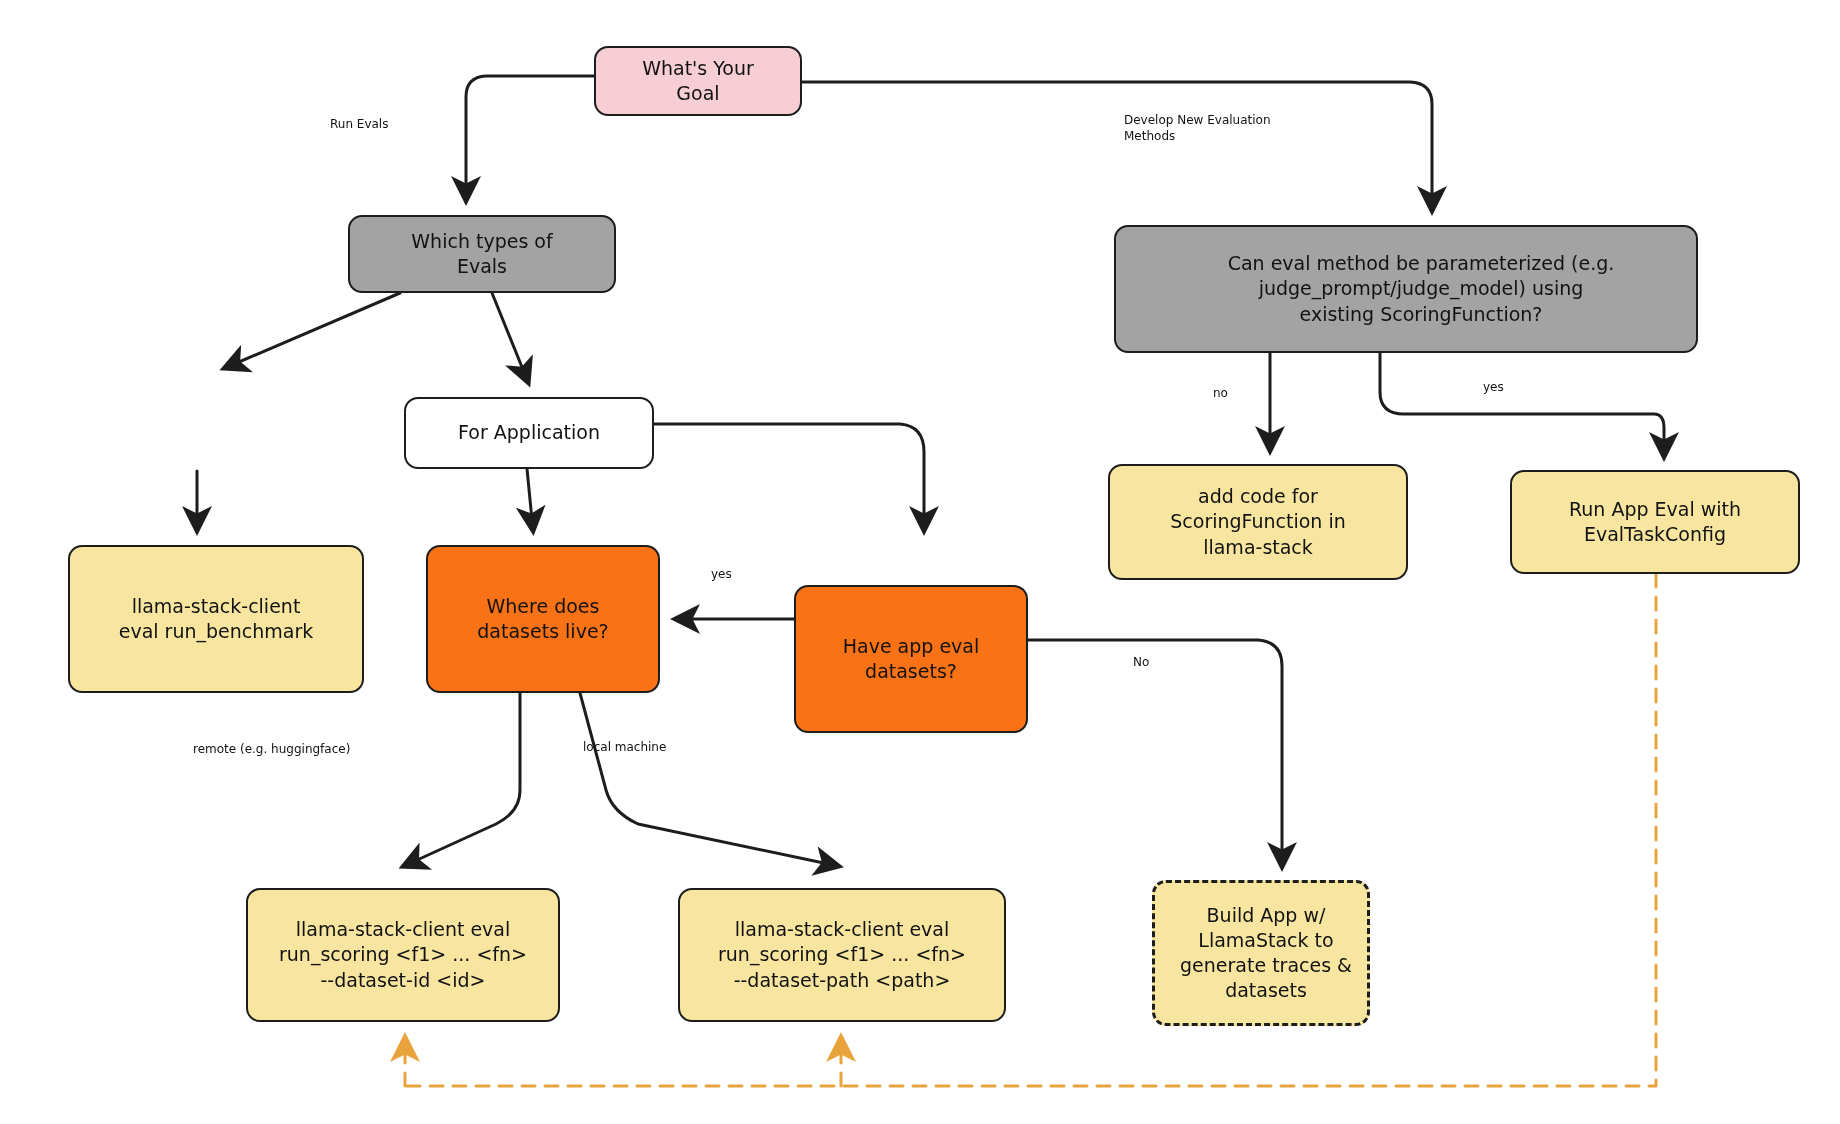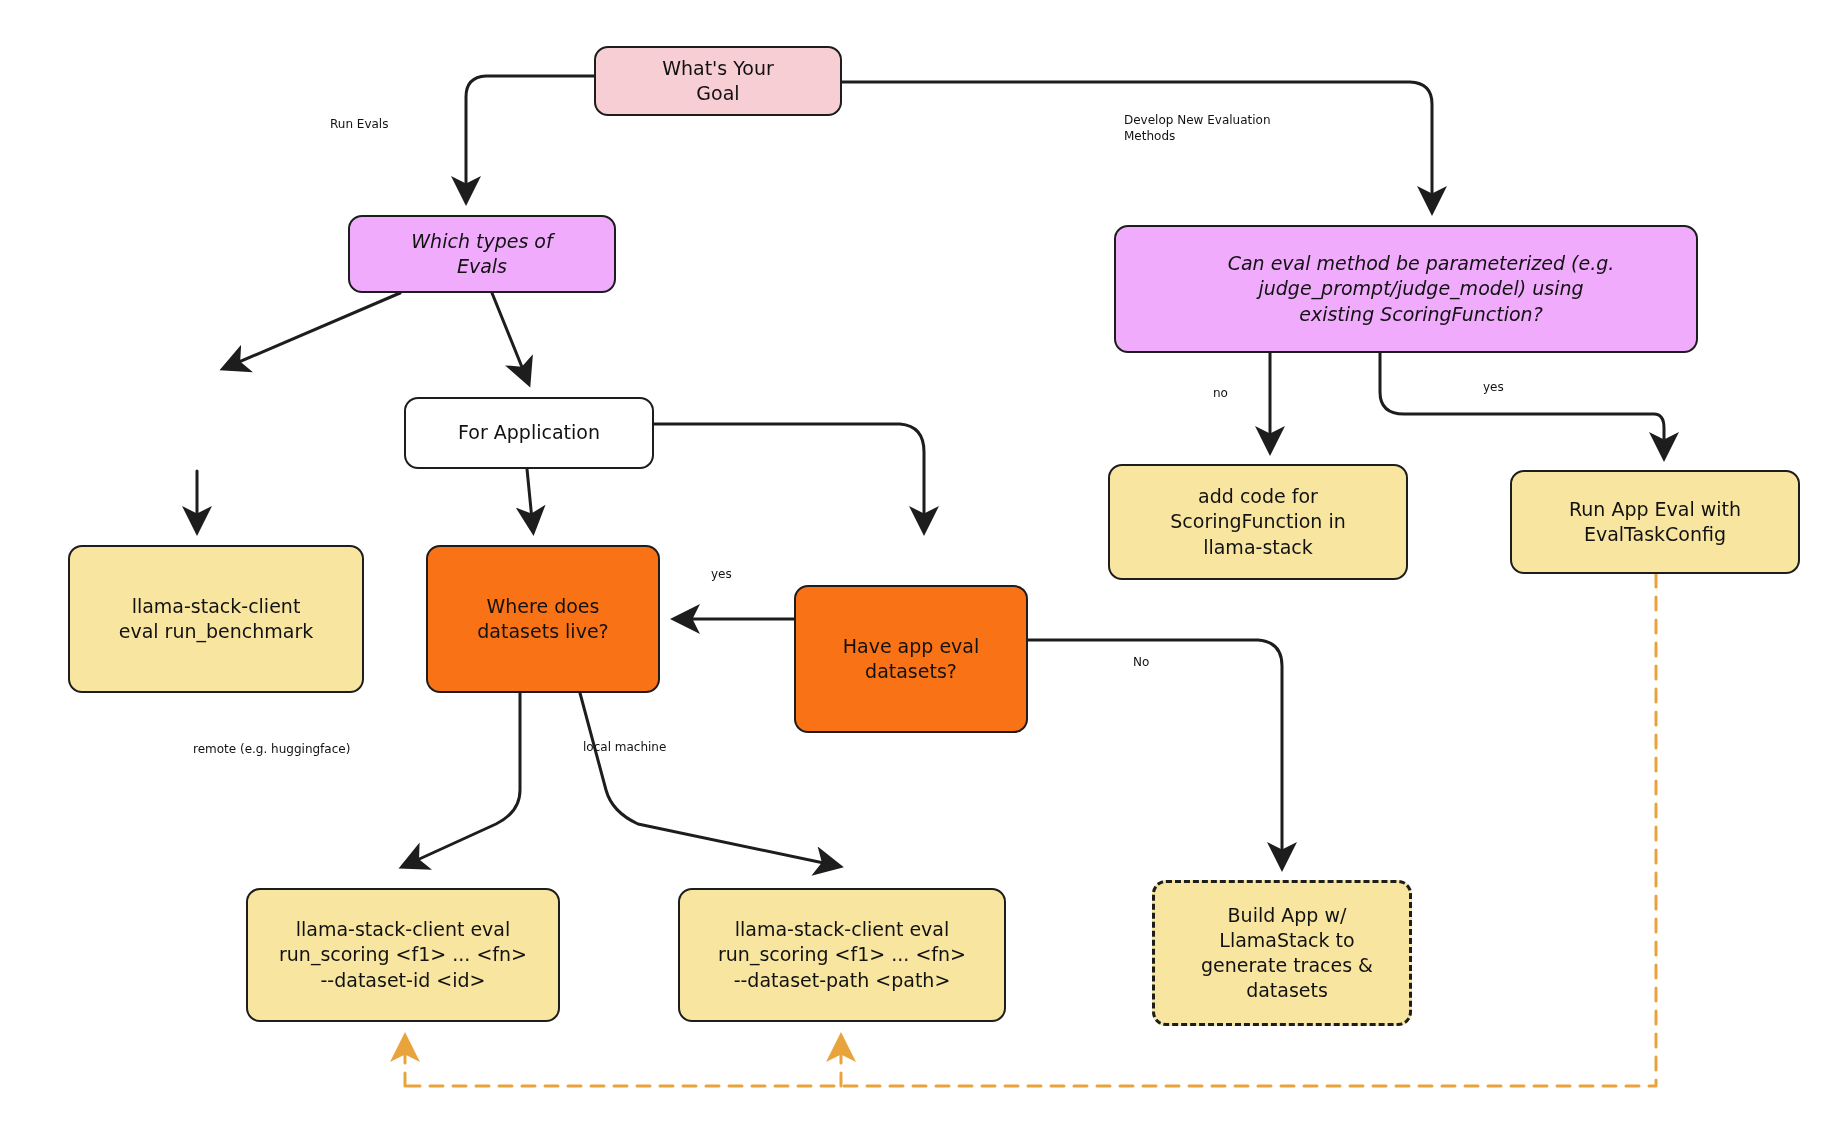--- a/index.html
+++ b/index.html
@@ -37,21 +37,21 @@
     border: 2.5px solid #1d1d1d;
     border-radius: 14px;
     font-family: "DejaVu Sans", sans-serif;
     font-size: 19px;
     line-height: 1.32;
     color: #121212;
     padding: 6px 10px;
     white-space: pre-line;
   }
   .n-pink   { background: #f7ced4; }
-  .n-green  { background: #f0abfc; font-style: italic; }
+  .n-green  { background: #a3a3a3; }
   .n-white  { background: #ffffff; }
   .n-yellow { background: #f8e6a0; }
   .n-blue   { background: #f97316; }
   .n-dashed {
     background: #f8e6a0;
     border-style: dashed;
     border-width: 3px;
   }
   .edge-label {
     position: absolute;
@@ -106,21 +106,21 @@
       <path d="M1380,353 L1380,392 Q1380,414 1404,414 L1654,414 Q1664,414 1664,428 L1664,456" marker-end="url(#arrow)"></path>
     </g>
 
     <g fill="none" stroke="#e8a33d" stroke-width="3" stroke-dasharray="13 10" stroke-linecap="round" stroke-linejoin="round">
       <path d="M1656,574 L1656,1086 L405,1086"></path>
       <path d="M405,1086 L405,1038" marker-end="url(#arrowOrange)"></path>
       <path d="M841,1086 L841,1038" marker-end="url(#arrowOrange)"></path>
     </g>
   </svg>
 
-  <div class="node n-pink" style="left:594px;  top:46px;  width:248px; height:70px;">What's Your
+  <div class="node n-pink" style="left:594px;  top:46px;  width:208px; height:70px;">What's Your
 Goal</div>
   <div class="node n-green" style="left:348px;  top:215px; width:268px; height:78px;">Which types of
 Evals</div>
   <div class="node n-green" style="left:1114px; top:225px; width:584px; height:128px;padding-left:40px;">Can eval method be parameterized (e.g.
 judge_prompt/judge_model) using
 existing ScoringFunction?</div>
   <div class="node n-white" style="left:404px;  top:397px; width:250px; height:72px;">For Application</div>
   <div class="node n-yellow" style="left:1108px; top:464px; width:300px; height:116px;">add code for
 ScoringFunction in
 llama-stack</div>
@@ -131,21 +131,21 @@
   <div class="node n-blue" style="left:426px;  top:545px; width:234px; height:148px;">Where does
 datasets live?</div>
   <div class="node n-blue" style="left:794px;  top:545px; width:234px; height:148px;margin-top:40px;">Have app eval
 datasets?</div>
   <div class="node n-yellow" style="left:246px;  top:888px; width:314px; height:134px;">llama-stack-client eval
 run_scoring &lt;f1&gt; ... &lt;fn&gt;
 --dataset-id &lt;id&gt;</div>
   <div class="node n-yellow" style="left:678px;  top:888px; width:328px; height:134px;">llama-stack-client eval
 run_scoring &lt;f1&gt; ... &lt;fn&gt;
 --dataset-path &lt;path&gt;</div>
-  <div class="node n-dashed" style="left:1152px; top:880px; width:260px; height:146px;padding-left:20px;">Build App w/
+  <div class="node n-dashed" style="left:1152px; top:880px; width:218px; height:146px;padding-left:20px;">Build App w/
 LlamaStack to
 generate traces &amp;
 datasets</div>
 
   <div class="edge-label" style="left:330px;  top:117px;">Run Evals</div>
   <div class="edge-label" style="left:1124px; top:113px;">Develop New Evaluation
 Methods</div>
   <div class="edge-label" style="left:1213px; top:386px;">no</div>
   <div class="edge-label" style="left:1483px; top:380px;">yes</div>
   <div class="edge-label" style="left:711px;  top:567px;">yes</div>

